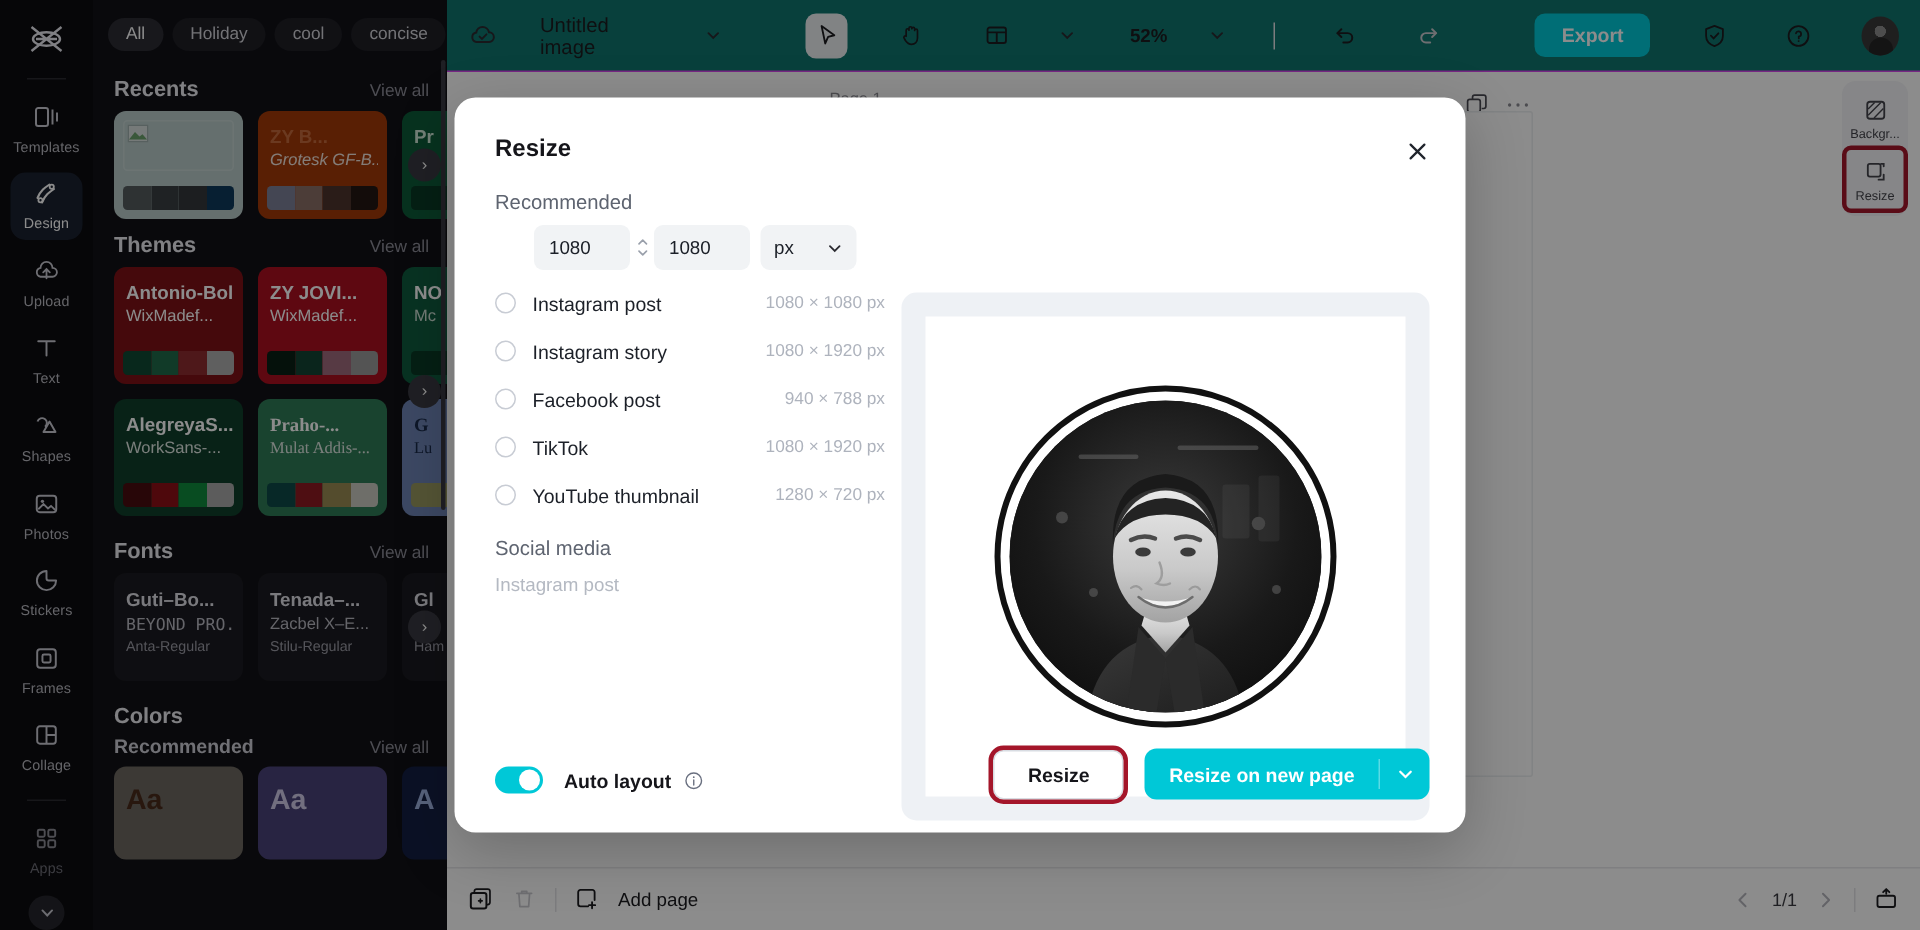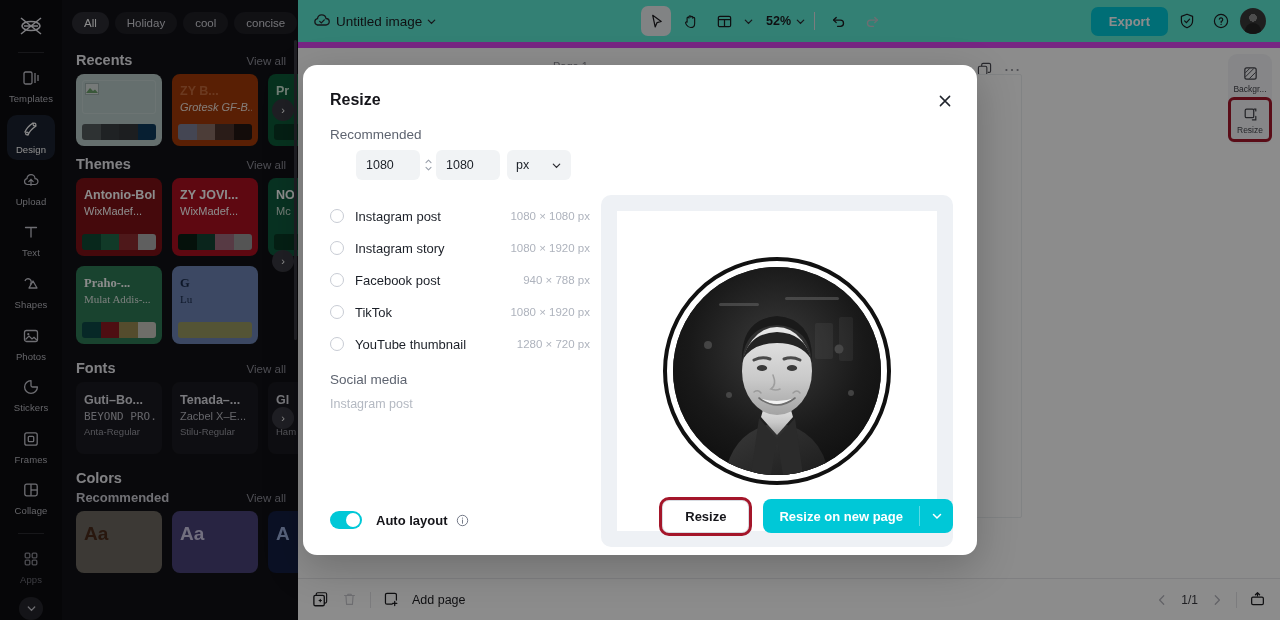--- a/index.html
+++ b/index.html
@@ -76,22 +76,22 @@
   .fontcard .f2 { position:absolute; left:8px; top:28px; right:5px; font-size:11px; color:#b9b9c2; white-space:nowrap; overflow:hidden;}
   .fontcard .f3 { position:absolute; left:8px; top:44px; right:18px; font-size:9.5px; color:#9a9aa4; white-space:nowrap; overflow:hidden;}
   .colorcard { width:86px; height:62px; border-radius:8px; position:relative; flex:0 0 auto; cursor:pointer;text-align:center; }
   .colorcard span { position:absolute; left:8px; top:12px; font-size:19px; font-weight:700; }
   .panel-scroll { position:absolute; right:1px; top:40px; width:3px; height:300px; background:#3a3a42; border-radius:2px; }
 
   
   .main { position: absolute; left: 298px; top: 0; right: 0; bottom: 0; background: #ffffff; }
   .topbar {
     position:absolute; left:0; right:0; top:0; height:48px;
-    background:#5eead4; border-bottom:6px solid #d946ef;
-    display:flex; align-items:center; padding: 0 14px; gap: 4px;
+    background:#0f766e; border-bottom:1px solid #d946ef;
+    display:flex; align-items:center; padding: 0 14px; gap: 28px;
   }
   .tb-title { font-size:13.5px; color:#1c1c20; font-weight:500; }
   .tb-spacer { flex:1; }
   .tb-btn { width:30px; height:30px; border-radius:7px; display:flex; align-items:center; justify-content:center; cursor:pointer; }
   .tb-btn.sel { background:#eceef1; }
   .tb-zoom { font-size:12.5px; color:#1c1c20; font-weight:600; }
   .tb-div { width:1px; height:18px; background:#e2e2e6; margin:0 4px; }
   .export-btn {
     background:#00c8d7; color:#fff; font-size:13px; font-weight:600;
     padding:7px 18px; border-radius:7px; cursor:pointer;
@@ -145,21 +145,21 @@
   .m-left { position:absolute; left:27px; top:62px; width:260px; }
   .m-sub { font-size:13.5px; color:#5e6470; margin-bottom:8px; }
   .opt { display:flex; align-items:center; height:32px; position:relative; cursor:pointer; }
   .radio {
     width:14px;height:14px;border-radius:50%;border:1.4px solid #c8ccd4; flex:0 0 auto; margin-right:11px;
   }
   .radio.on { border:4px solid #00c8d7; background:#fff; }
   .opt-label { font-size:13px; color:#1c2028; }
   .opt-dim { font-size:11.5px; color:#aeb3bd; position:absolute; right:0; }
   .reset-ic { position:absolute; right:0; width:14px;height:14px; cursor:pointer;}
-  .dims { display:flex; align-items:center; gap:0; margin: 6px 0 20px 26px; }
+  .dims { display:flex; align-items:center; gap:0; margin: 6px 0 6px 26px; }
   .numfield {
     width:64px;height:30px; background:#f1f3f5; border-radius:6px;
     display:flex; align-items:center; padding-left:10px;
     font-size:12.5px; color:#1c2028;
   }
   .linkbtn { width:16px; height:22px; display:flex;align-items:center;justify-content:center; cursor:pointer; }
   .unitsel {
     width:64px;height:30px; background:#f1f3f5; border-radius:6px; margin-left:7px;
     display:flex; align-items:center; justify-content:space-between; padding:0 9px;
     font-size:12.5px; color:#1c2028; cursor:pointer;
@@ -401,20 +401,30 @@
       <div class="card tall" style="background:#0f5c3e">
         <div class="t1" style="color:#fff">NO</div>
         <div class="t2" style="color:#cfe0d6">Mc</div>
         <div class="swatches">
             <i style="background:#0a3a26"></i>
             <i style="background:#0a3a26"></i>
           </div>
       </div>
     </div>
     <div class="row" style="margin-top:10px">
+      <div class="card tall" style="background:#0f3e2a">
+        <div class="t1" style="color:#fff">AlegreyaS...</div>
+        <div class="t2" style="color:#dfe7e2">WorkSans-...</div>
+        <div class="swatches">
+            <i style="background:#4a0c10"></i>
+            <i style="background:#8e1016"></i>
+            <i style="background:#0f8a3c"></i>
+            <i style="background:#a8a8a8"></i>
+          </div>
+      </div>
       <div class="card tall" style="background:#2e7a56">
         <div class="t1" style="color:#fff;font-family:'Liberation Serif',serif">Praho-...</div>
         <div class="t2" style="color:#dfe7e2;font-family:'Liberation Serif',serif">Mulat Addis-...</div>
         <div class="swatches">
             <i style="background:#0e4a48"></i>
             <i style="background:#8e1a22"></i>
             <i style="background:#9a8a52"></i>
             <i style="background:#c8c8c0"></i>
           </div>
       </div>

